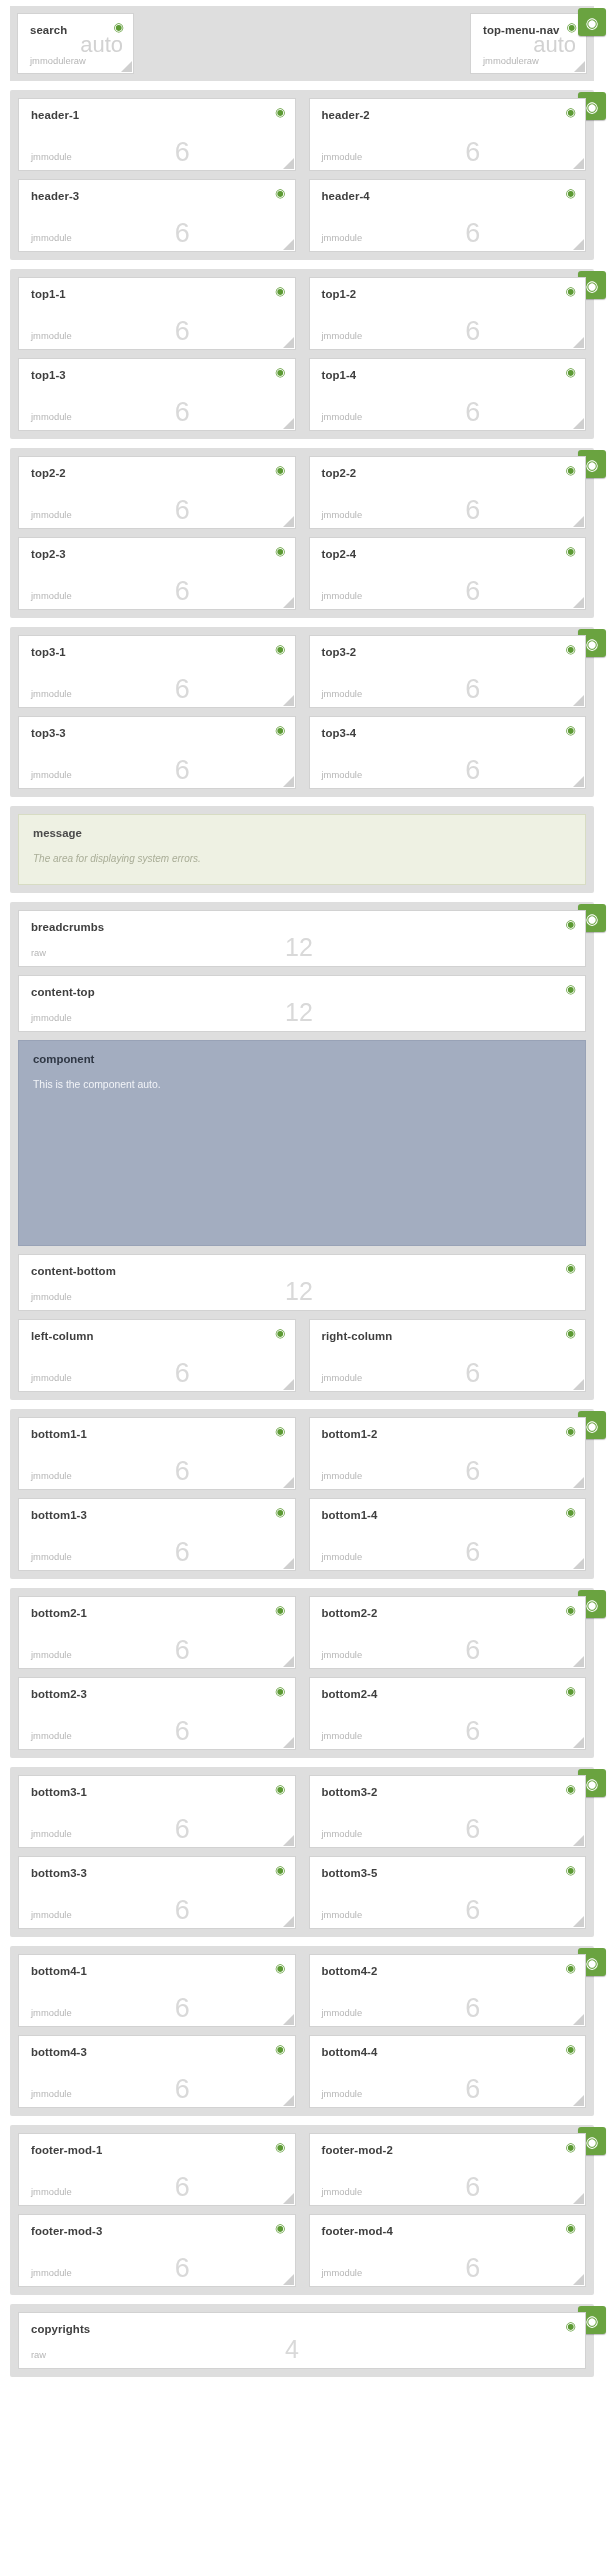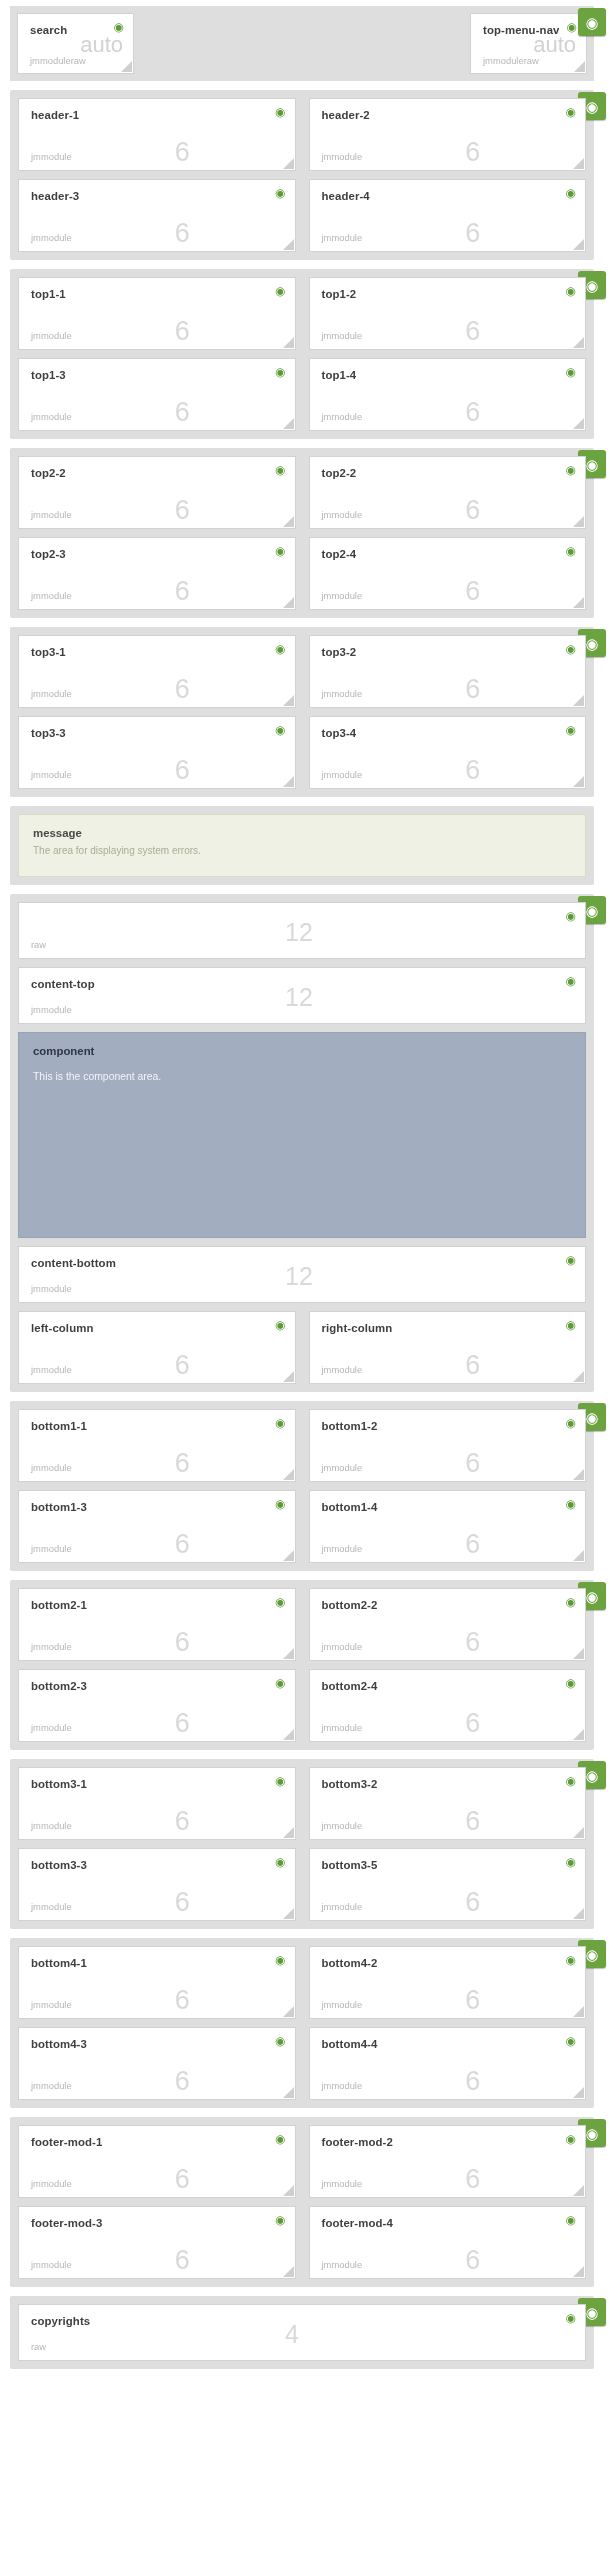--- a/index.html
+++ b/index.html
@@ -125,28 +125,29 @@
 
   
   .message-box {
     background: #eef1e3;
     border: 1px solid #d7dcc3;
     padding: 12px 14px 20px 14px;
     min-height: 61px;
   }
   .message-box .title { font-size: 11.4px; font-weight: bold; color: #4a4a4a; }
   .message-box .desc {
-    margin-top: 6px;
+    margin-top: 14px;
     font-size: 10px;
     color: #a9ad97;
+    font-style: italic;
   }
 
   
   .wide-stack .box { min-height: 57px; }
-  .wide-stack .box .bignum { right: 44%; bottom: 13px; font-size: 25px; }
+  .wide-stack .box .bignum { right: 44%; bottom: 6px; font-size: 25px; }
 
   
   .component {
     background: #a3adc0;
     border: 1px solid #98a2b6;
     min-height: 206px;
     padding: 12px 14px;
     position: relative;
   }
   .component .title { font-size: 11.4px; font-weight: bold; color: #2f3744; }
@@ -331,39 +332,40 @@
       <div class="title">message</div>
       <div class="desc">The area for displaying system errors.</div>
     </div>
   </div>
 
   <div class="group">
     <div class="group-eye">◉</div>
 
     <div class="row wide-stack">
       <div class="box">
+        <div class="title">breadcrumbs</div>
         <div class="bignum center">12</div>
         <div class="subtitle">raw</div>
         <div class="eye">◉</div>
       </div>
     </div>
 
     <div class="row wide-stack">
       <div class="box">
         <div class="title">content-top</div>
         <div class="bignum center">12</div>
         <div class="subtitle">jmmodule</div>
         <div class="eye">◉</div>
       </div>
     </div>
 
     <div class="row">
       <div class="component" style="flex:1 1 0;">
         <div class="title">component</div>
-        <div class="desc">This is the component area.</div>
+        <div class="desc">This is the component auto.</div>
       </div>
     </div>
 
     <div class="row wide-stack">
       <div class="box">
         <div class="title">content-bottom</div>
         <div class="bignum center">12</div>
         <div class="subtitle">jmmodule</div>
         <div class="eye">◉</div>
       </div>

